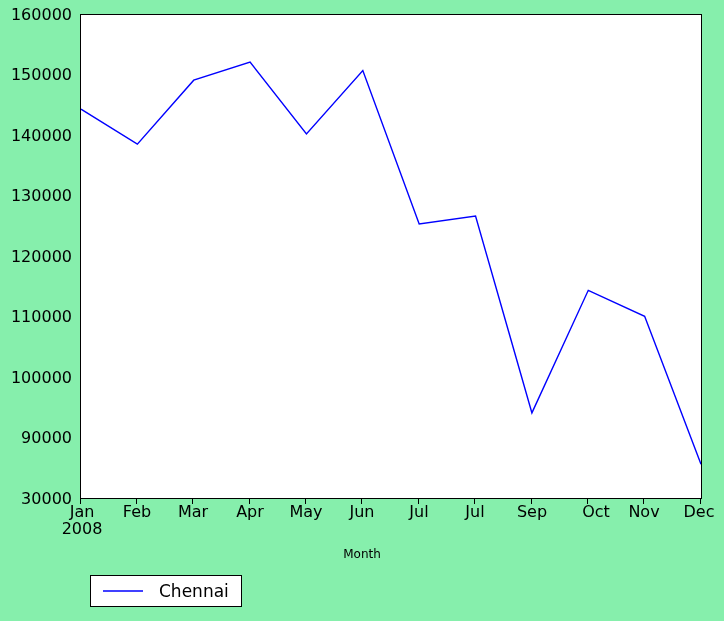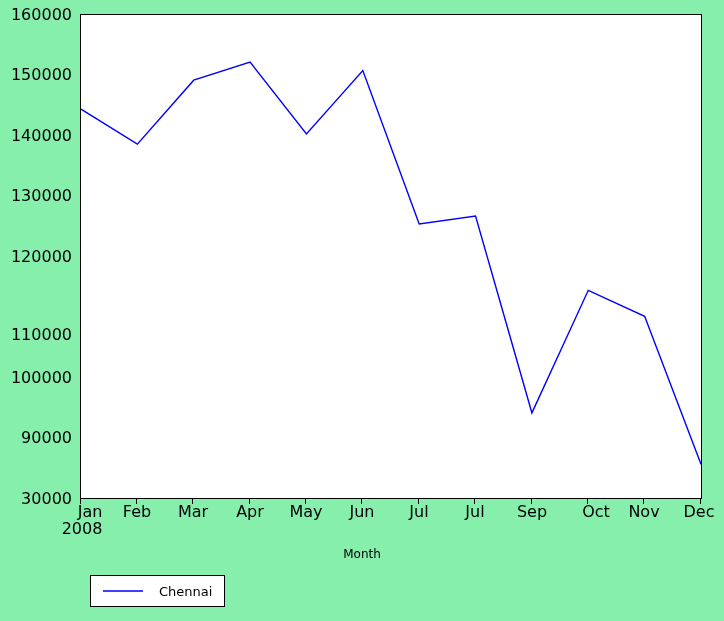--- a/index.html
+++ b/index.html
@@ -100,38 +100,38 @@
     align-items: center;
     padding: 0 12px;
     box-sizing: border-box;
   }
   #legend-line-sample {
     width: 40px;
     height: 12px;
     display: block;
   }
   .legend-label {
-    font-size: 13px;
+    font-size: 17px;
     color: #000000;
     margin-left: 16px;
     white-space: nowrap;
   }
 </style>
 </head>
 <body>
 
 <div id="figure">
 
   <div id="ytick-labels">
     <div class="ytick-label" style="top:7px;">160000</div>
     <div class="ytick-label" style="top:67px;">150000</div>
     <div class="ytick-label" style="top:128px;">140000</div>
     <div class="ytick-label" style="top:188px;">130000</div>
     <div class="ytick-label" style="top:249px;">120000</div>
-    <div class="ytick-label" style="top:327px;text-align:right;">110000</div>
+    <div class="ytick-label" style="top:309px;text-align:right;">110000</div>
     <div class="ytick-label" style="top:370px;">100000</div>
     <div class="ytick-label" style="top:430px;">90000</div>
     <div class="ytick-label" style="top:491px;">30000</div>
   </div>
 
   <div class="ytick-mark" style="top:74px;"></div>
   <div class="ytick-mark" style="top:135px;"></div>
   <div class="ytick-mark" style="top:195px;"></div>
   <div class="ytick-mark" style="top:256px;"></div>
   <div class="ytick-mark" style="top:316px;"></div>
@@ -150,21 +150,21 @@
   <div class="xtick-mark" style="left:249px;"></div>
   <div class="xtick-mark" style="left:305px;"></div>
   <div class="xtick-mark" style="left:361px;"></div>
   <div class="xtick-mark" style="left:418px;"></div>
   <div class="xtick-mark" style="left:474px;"></div>
   <div class="xtick-mark" style="left:531px;"></div>
   <div class="xtick-mark" style="left:587px;"></div>
   <div class="xtick-mark" style="left:643px;"></div>
   <div class="xtick-mark" style="left:700px;"></div>
 
-  <div class="xtick-label" style="left:82px;text-align:right;">
+  <div class="xtick-label" style="left:82px;">
     <span>Jan</span>
     <span class="xtick-sub">2008</span>
   </div>
   <div class="xtick-label" style="left:137px;">Feb</div>
   <div class="xtick-label" style="left:193px;">Mar</div>
   <div class="xtick-label" style="left:250px;">Apr</div>
   <div class="xtick-label" style="left:306px;">May</div>
   <div class="xtick-label" style="left:362px;">Jun</div>
   <div class="xtick-label" style="left:419px;">Jul</div>
   <div class="xtick-label" style="left:475px;">Jul</div>

